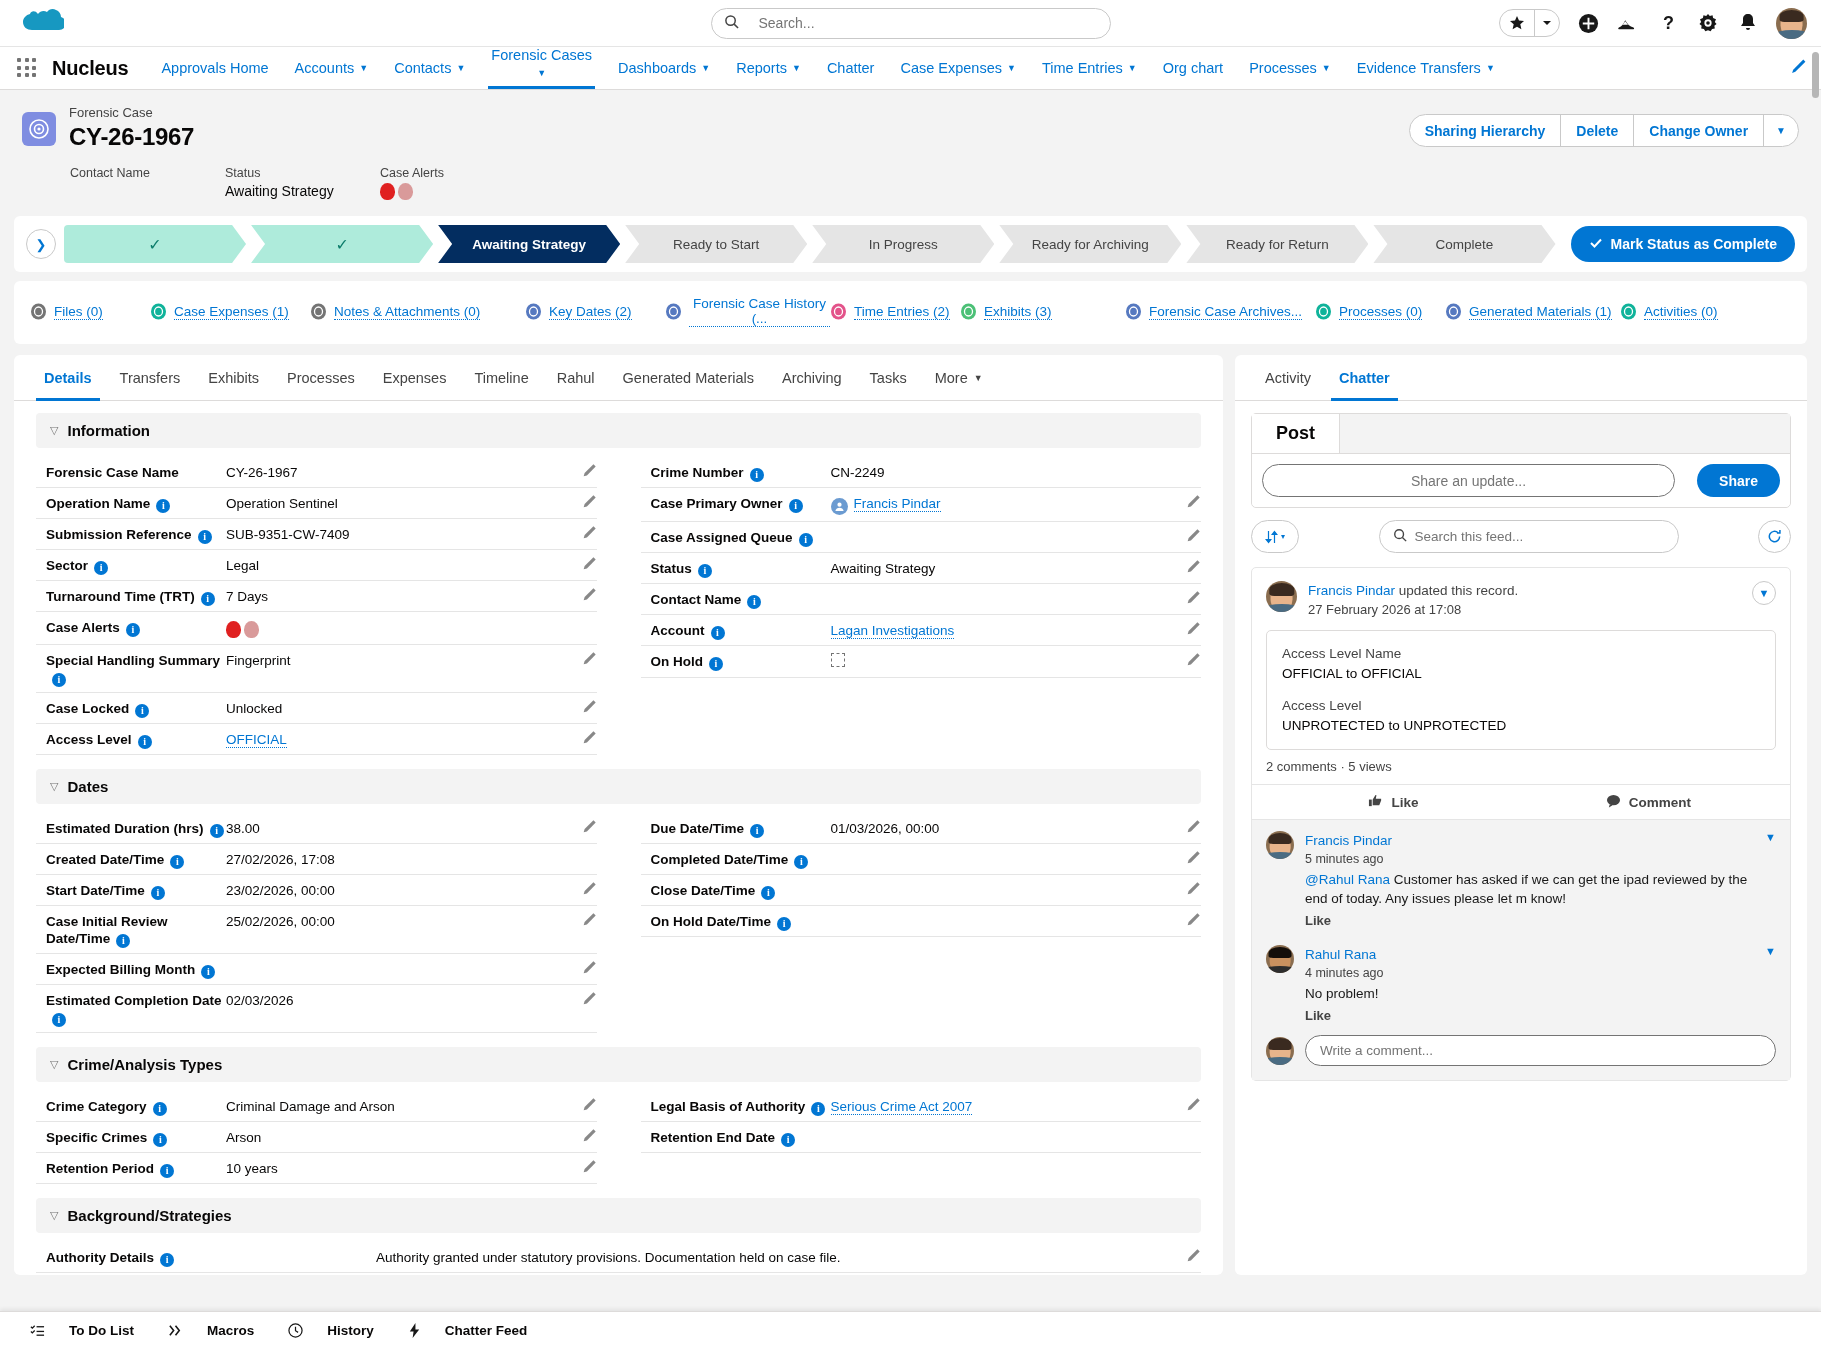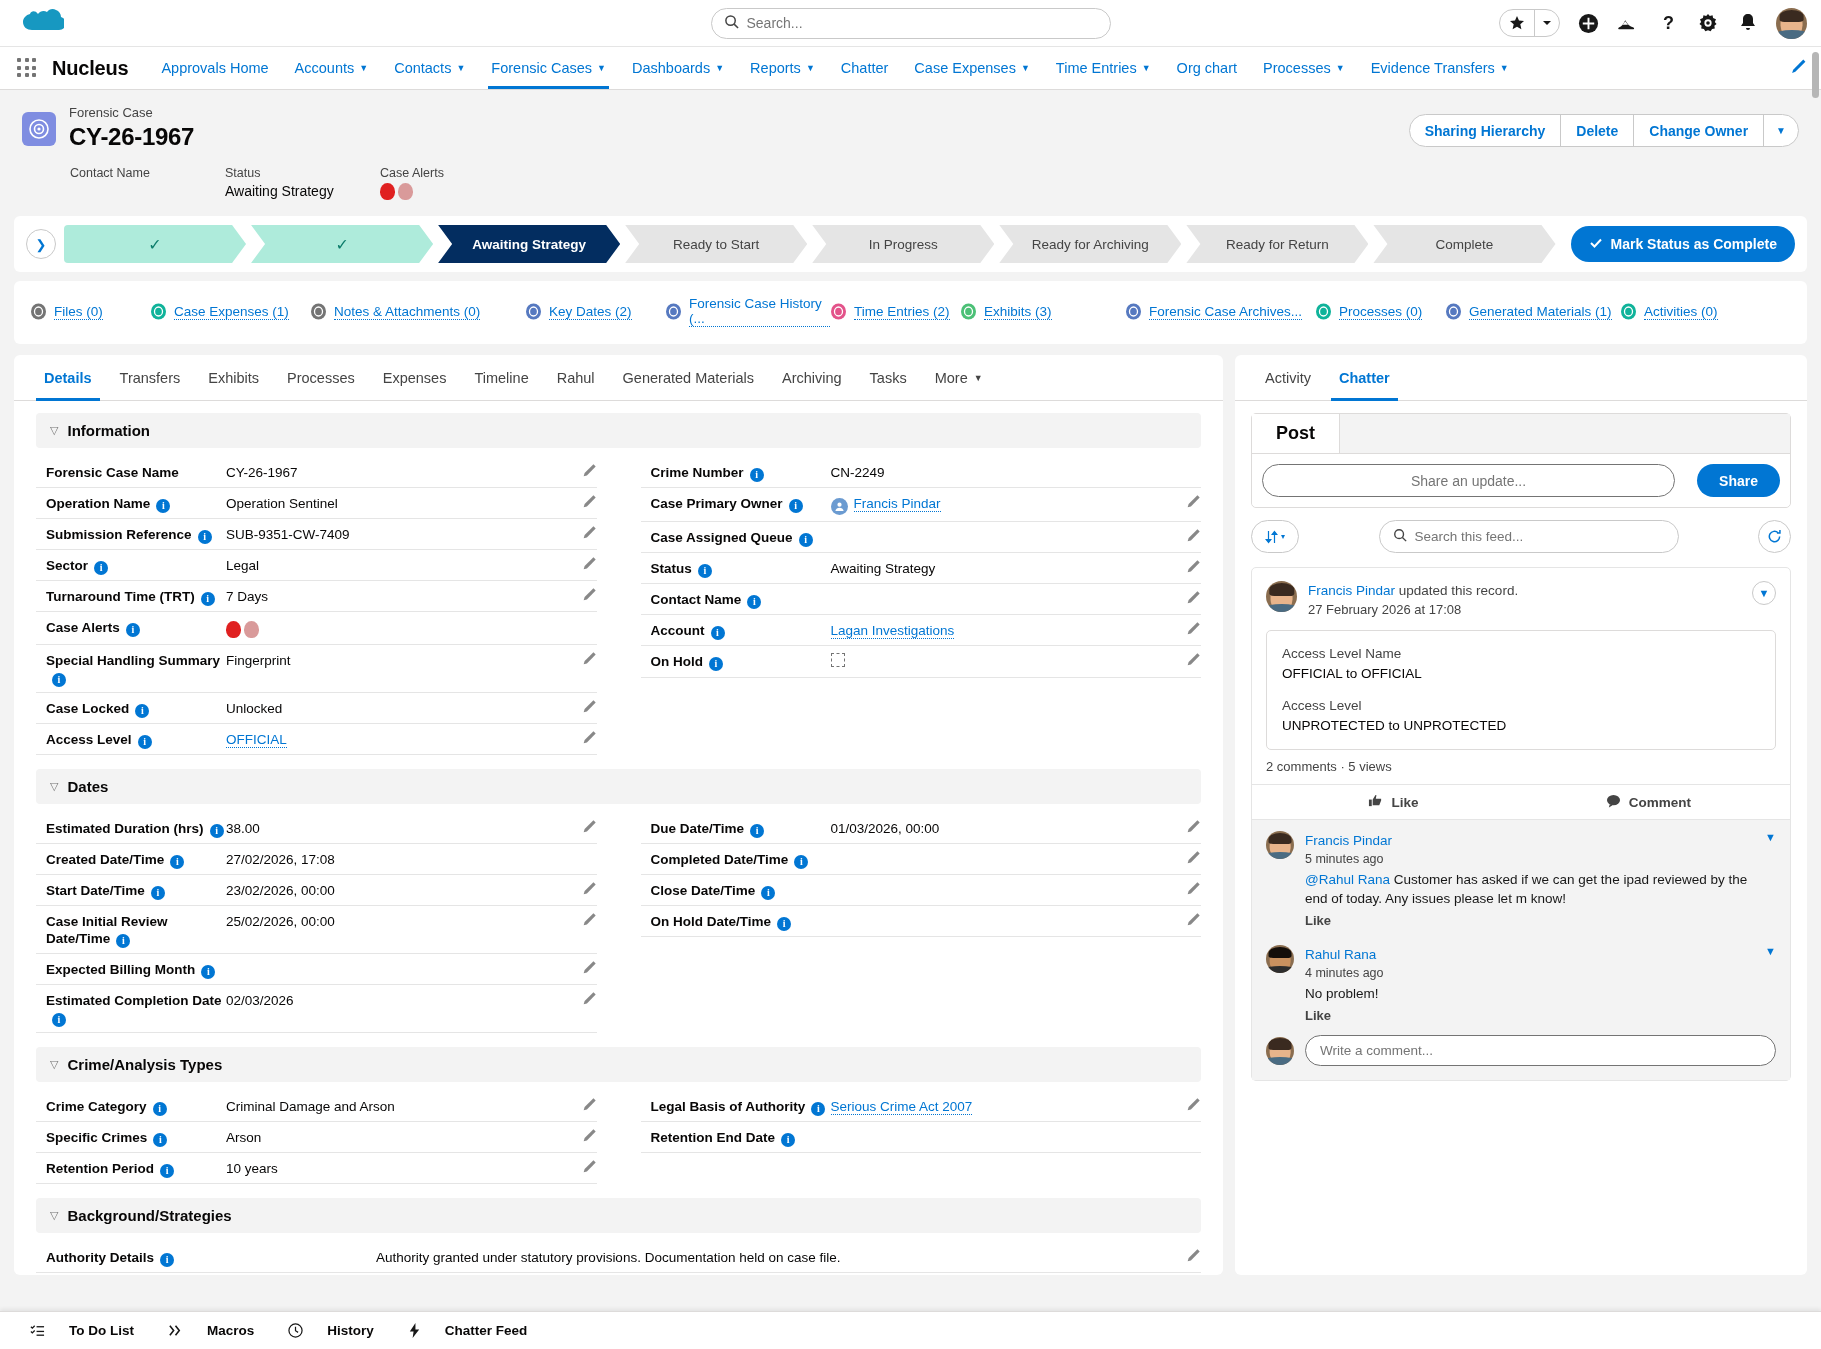--- a/index.html
+++ b/index.html
@@ -16,21 +16,21 @@
   
   .global-header {
     height: 47px; background: #fff; display: flex; align-items: center;
     padding: 0 14px; position: relative; border-bottom: 1px solid #e5e5e5;
   }
   .sf-cloud { width: 42px; height: 30px; position: relative; flex: 0 0 auto; margin-left: 8px;}
   .sf-cloud svg { display:block; }
   .gh-search-wrap { position: absolute; left: 50%; transform: translateX(-50%); width: 400px; }
   .gh-search {
     height: 31px; border: 1px solid #c9c9c9; border-radius: 16px; background: #fff;
-    display: flex; align-items: center; padding: 0 12px; gap: 8px; width:100%;
+    display: flex; align-items: center; padding: 0 12px; gap: 20px; width:100%;
   }
   .gh-search input {
     border: none; outline: none; font-size: 14px; color: #444; width: 100%;
     font-family: "Liberation Sans", sans-serif; background: transparent;
   }
   .gh-right { margin-left: auto; display: flex; align-items: center; gap: 16px; }
   .gh-icon { width: 24px; height: 24px; display: flex; align-items: center; justify-content: center; color: #181818; cursor: pointer;}
   .fav-pill {
     display: flex; align-items: center; border: 1px solid #c9c9c9; border-radius: 15px;
     height: 28px; overflow: hidden;
@@ -51,21 +51,21 @@
     border-bottom: 1px solid #dddbda; position: relative;
   }
   .waffle { width: 26px; height: 26px; display:grid; grid-template-columns: repeat(3,1fr); gap:2.5px; padding:3px; cursor:pointer;}
   .waffle i { background: #747474; border-radius: 1px; display:block; width:4px; height:4px;}
   .app-name { font-size: 20px; font-weight: bold; margin-left: 12px; margin-right: 20px; color: #080707; letter-spacing:-0.2px;}
   .nav-items { display: flex; align-items: center; height: 100%; }
   .nav-item {
     display: flex; align-items: center; gap: 5px; padding: 0 13px; height: 100%;
     font-size: 14.5px; color: #0176d3; cursor: pointer; position: relative; white-space: nowrap;
   }
-  .nav-item.active { color: #0176d3; font-weight: normal; }
+  .nav-item.active { color: #0176d3; font-weight: normal; flex-direction: column; }
   .nav-item.active::after {
     content: ''; position: absolute; bottom: 0; left: 10px; right: 10px; height: 3px; background: #0176d3;
   }
   .nav-item .cv { font-size: 9px; color: #0176d3; }
   .pencil-right { margin-left: auto; color: #0176d3; cursor:pointer;}
 
   
   .rec-header { background: #f3f3f3; padding: 14px 22px 0 22px; }
   .rec-top { display: flex; align-items: flex-start; }
   .rec-icon {
@@ -114,21 +114,21 @@
   .mark-complete {
     background: #0176d3; color: #fff; border: none; border-radius: 18px; height: 36px;
     padding: 0 18px; font-size: 14px; font-weight: bold; cursor: pointer; margin-left: 10px;
     display: flex; align-items: center; gap: 8px; font-family: "Liberation Sans", sans-serif; flex:0 0 auto;
   }
 
   
   .quick-wrap { background: #fff; margin: 9px 14px 0 14px; border-radius: 6px; padding: 11px 16px 13px 16px; }
   .quick-row { display: flex; flex-wrap: wrap; }
   .quick-item { display: flex; align-items: center; gap: 7px; font-size: 13.5px; padding: 4px 0; }
-  .quick-item a { border-bottom: 1px dotted #0176d3; }
+  .quick-item a { border-bottom: 1px dotted #0176d3; text-align: center; }
   .q-ico { width: 17px; height: 17px; border-radius: 3px; display: flex; align-items: center; justify-content: center; flex:0 0 auto;}
   .q-ico svg { display:block; }
 
   
   .main-area { display: flex; gap: 12px; margin: 11px 14px 0 14px; height: 920px; }
   .left-card { flex: 1 1 auto; background: #fff; border-radius: 6px; overflow: hidden; position: relative; }
   .right-card { width: 572px; flex: 0 0 572px; background: #fff; border-radius: 6px; overflow: hidden;}
 
   .tabset { display: flex; align-items: flex-end; border-bottom: 1px solid #dddbda; padding: 0 16px; height: 46px; }
   .tab {

